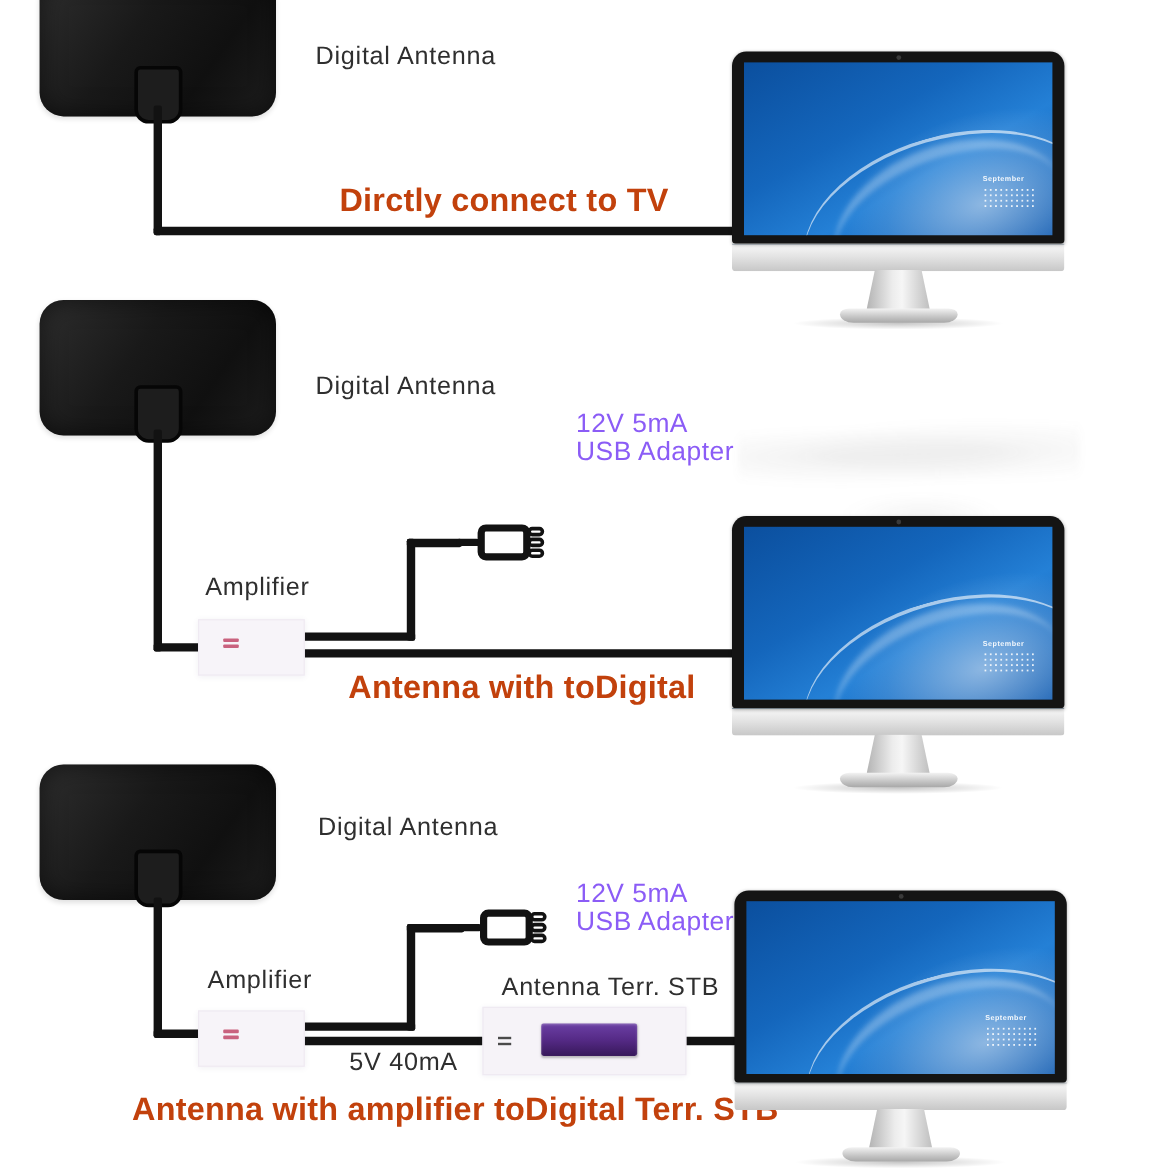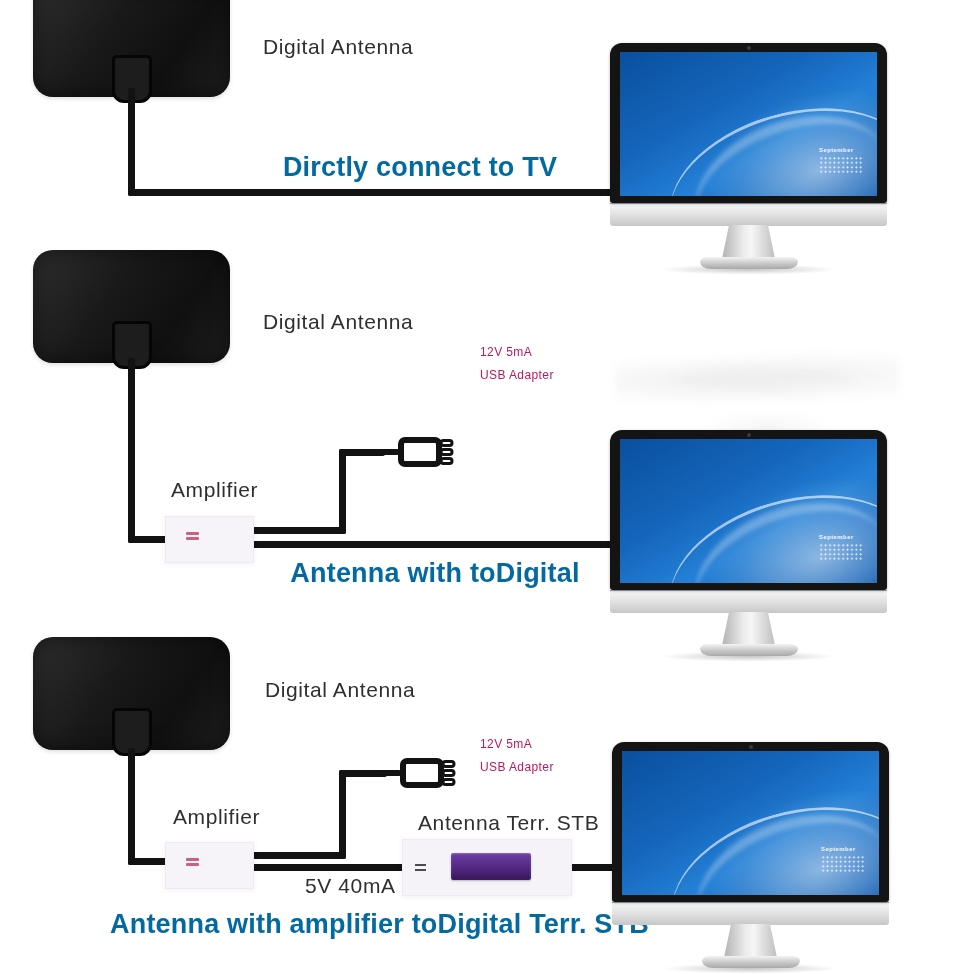--- a/index.html
+++ b/index.html
@@ -14,22 +14,22 @@
                 width:34px;height:42px;background:#1d1d1d;border:3px solid #060606;
                 border-radius:5px 5px 12px 12px;}
 
   
   .ch,.cv{position:absolute;background:#121212;border-radius:2px;}
   .ch{height:7px;} .cv{width:7px;}
 
   
   .lbl{position:absolute;font-size:21px;letter-spacing:.6px;color:#2f2f2f;white-space:nowrap;}
   .caption{position:absolute;font-size:27px;font-weight:700;letter-spacing:.2px;
-           color:#0369a1;text-align:center;white-space:nowrap;}
-  .adapter-lbl{position:absolute;font-size:12px;line-height:23px;letter-spacing:.4px;color:#be185d;}
+           color:#c2410c;text-align:center;white-space:nowrap;}
+  .adapter-lbl{position:absolute;font-size:22px;line-height:23px;letter-spacing:.4px;color:#8b5cf6;}
 
   
   .amp{position:absolute;width:87px;height:45px;background:#f7f4f9;border:1px solid #efeaf2;
        box-shadow:0 1px 5px rgba(80,60,110,.08);}
   .amp-led{position:absolute;left:20px;top:15px;width:13px;}
   .amp-led i{display:block;height:3px;margin-bottom:2px;background:#c9627f;border-radius:1px;}
 
   
   .stb{position:absolute;width:168px;height:55px;background:#f6f3f8;border:1px solid #efeaf2;
        box-shadow:0 1px 5px rgba(80,60,110,.08);}
@@ -202,21 +202,21 @@
     </svg>
 
     <div class="lbl" style="left:173px;top:805px">Amplifier</div>
     <div class="amp" style="left:165px;top:842px">
       <div class="amp-led">
           <i></i>
           <i></i>
         </div>
     </div>
 
-    <div class="lbl" style="left:305px;top:874px">5V 40mA</div>
+    <div class="lbl" style="left:291px;top:874px">5V 40mA</div>
 
     <div class="lbl" style="left:418px;top:811px">Antenna Terr. STB</div>
     <div class="stb" style="left:402px;top:839px">
       <div class="stb-mark">
           <i></i>
           <i></i>
         </div>
       <div class="stb-display"></div>
     </div>
 

